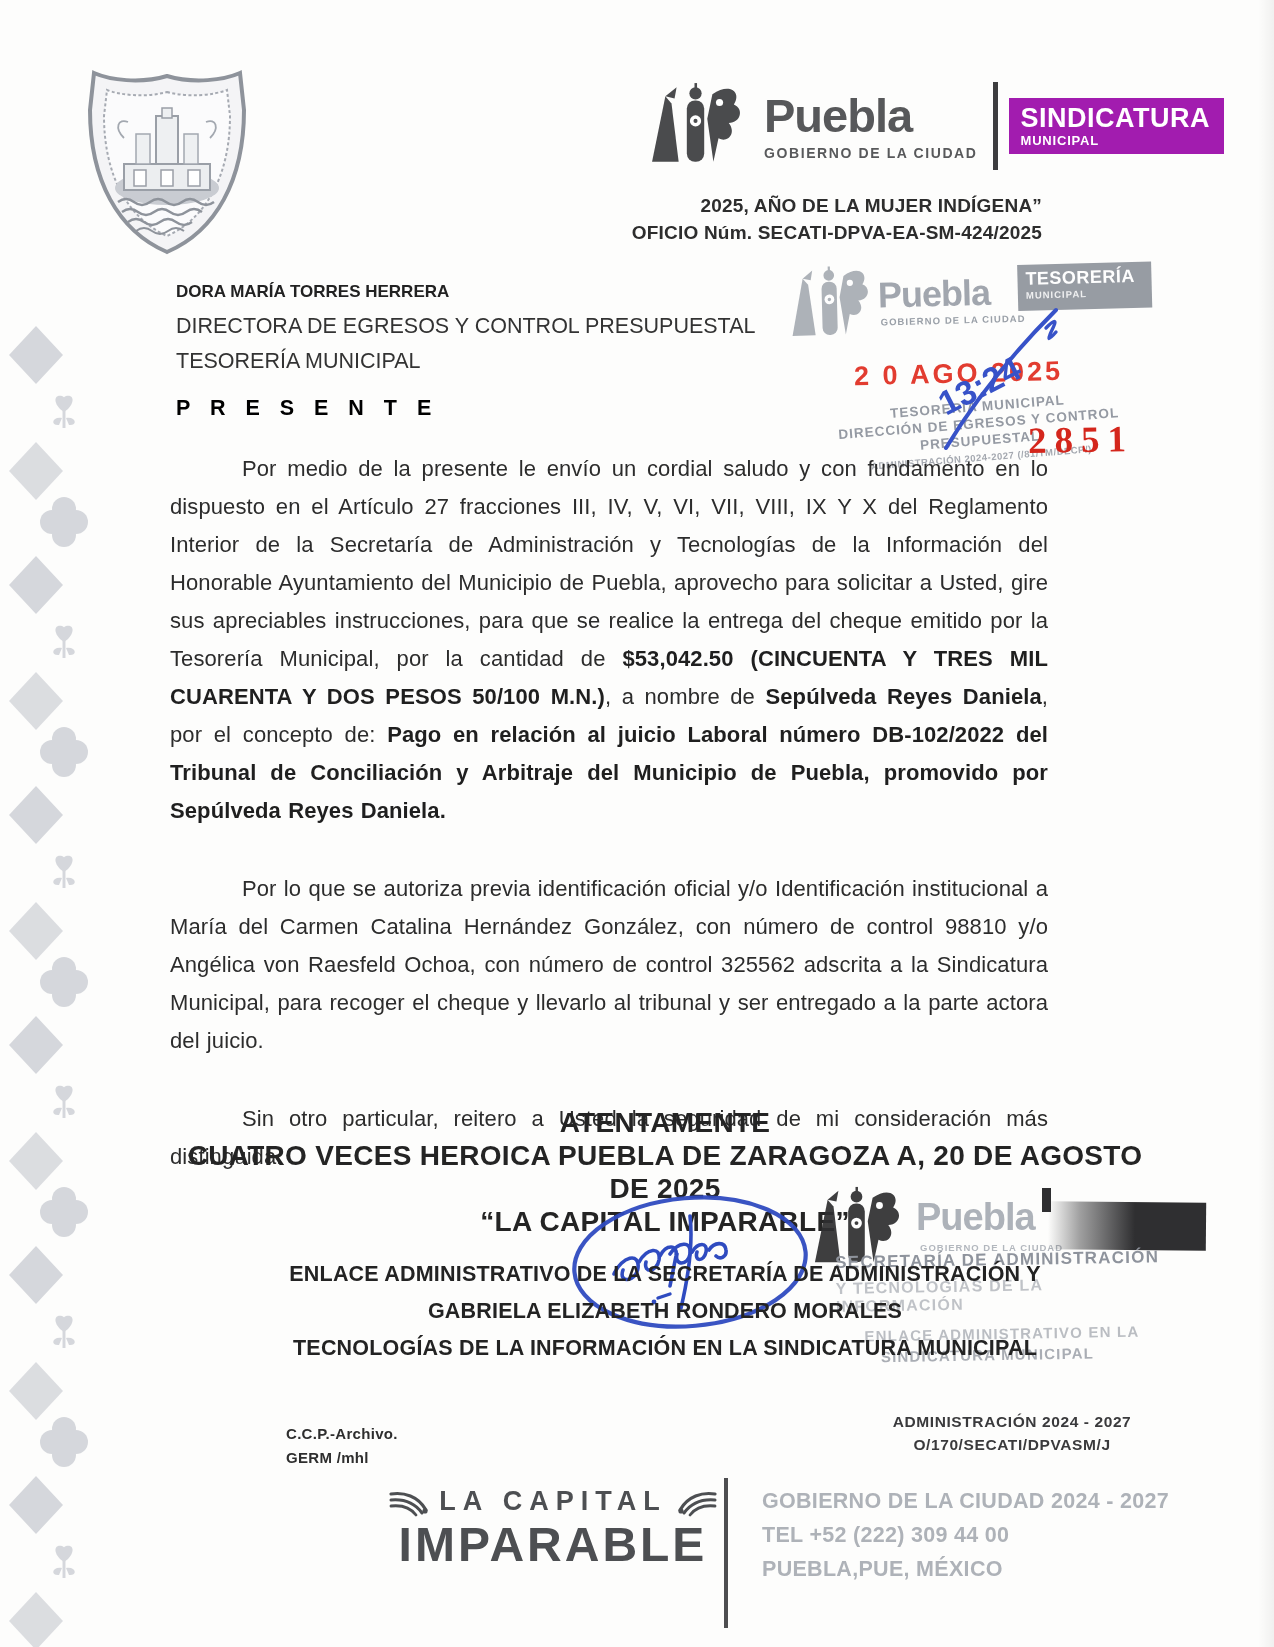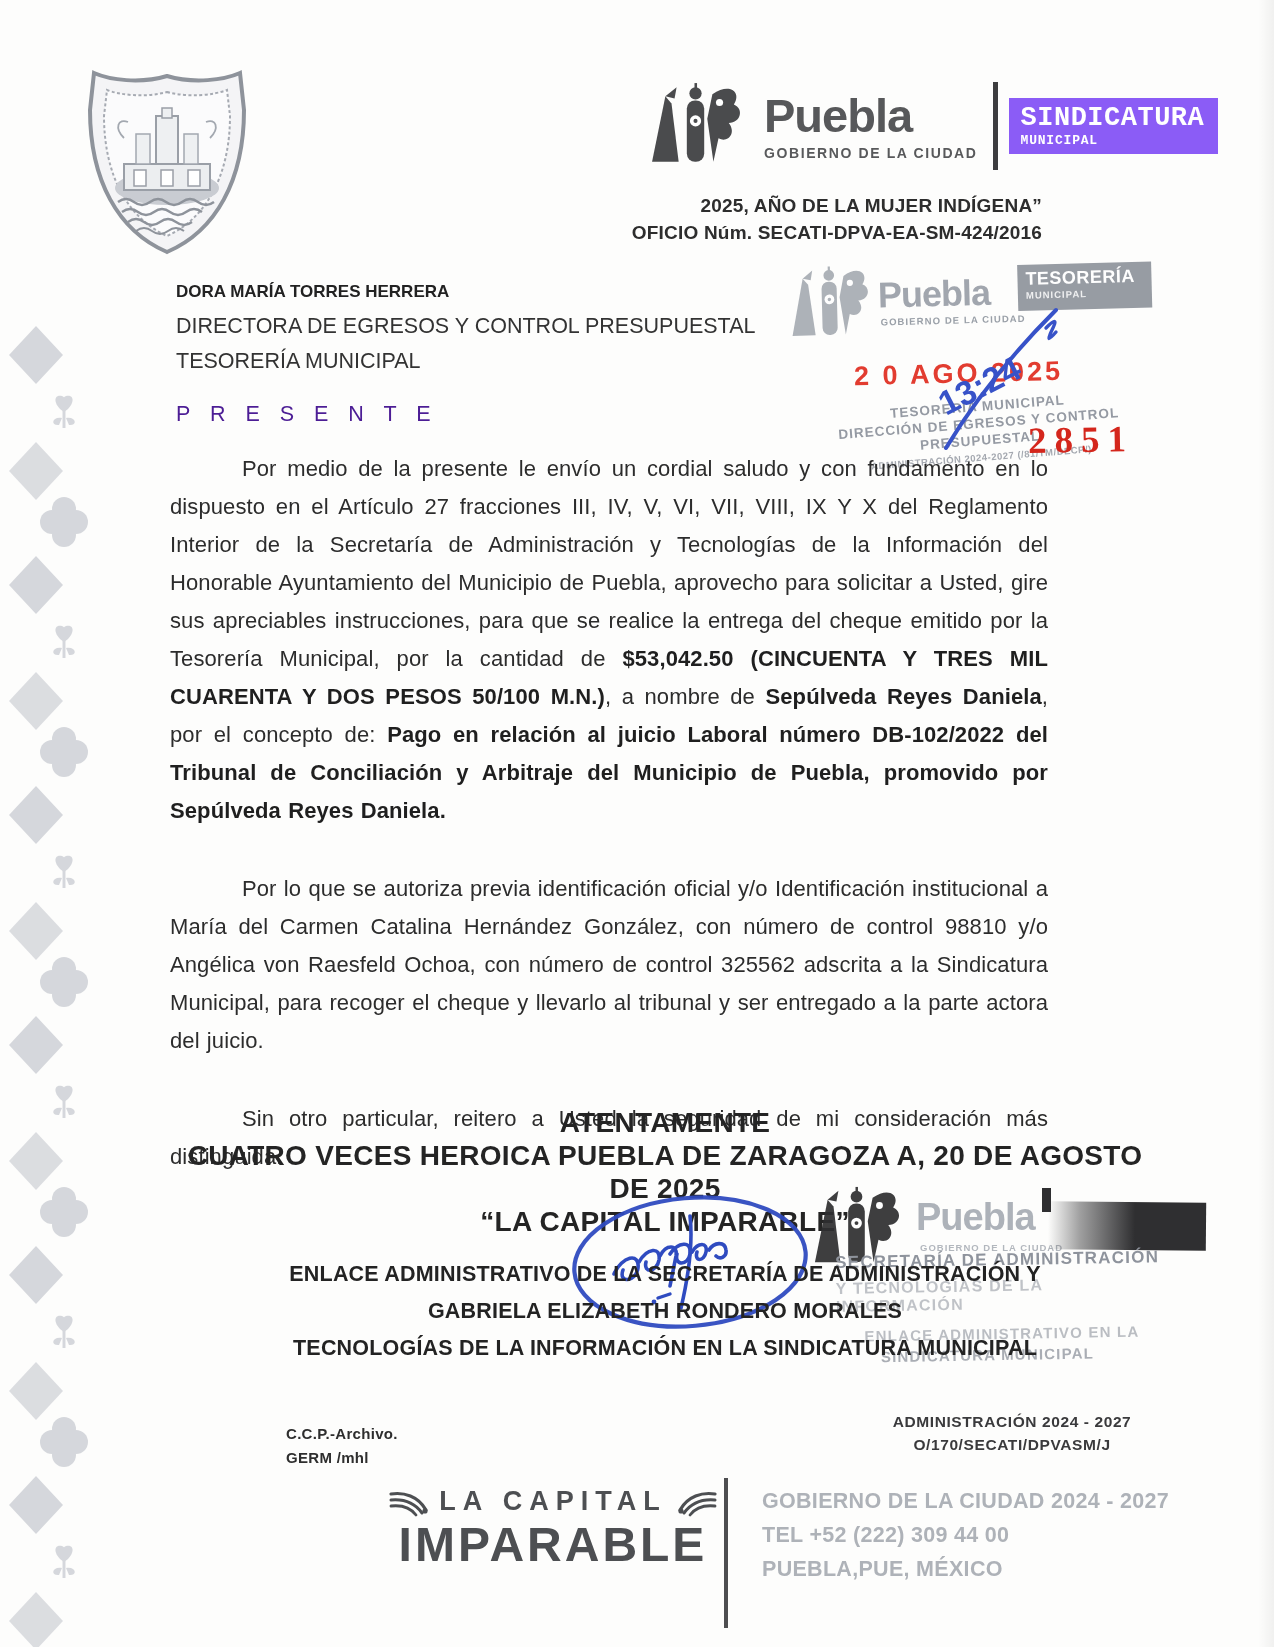--- a/index.html
+++ b/index.html
@@ -25,30 +25,30 @@
   
   .shield{left:84px;top:68px;}
 
   
   .brandrow{left:636px;top:80px;display:flex;align-items:center;}
   .cluster{color:#4a4b4d;}
   .wordmark{margin-left:10px;}
   .wordmark .brand{font-size:47px;font-weight:bold;color:#57585a;letter-spacing:-1px;line-height:1;}
   .wordmark .brand-sub{font-size:14px;font-weight:bold;color:#58595b;letter-spacing:1.6px;margin-top:6px;}
   .brand-divider{width:5px;height:88px;background:#3d3d3f;margin:0 11px 0 15px;}
-  .sind-box{background:#8b5cf6;color:#fff;padding:7px 14px 6px 12px;min-width:132px;font-family:Liberation Mono, monospace;}
+  .sind-box{background:#a21caf;color:#fff;padding:7px 14px 6px 12px;min-width:132px;}
   .sind-box .l1{font-size:27px;font-weight:bold;letter-spacing:.5px;line-height:1;}
   .sind-box .l2{font-size:13px;font-weight:bold;letter-spacing:.8px;margin-top:1px;}
 
   .legend{right:232px;top:192px;text-align:right;font-weight:bold;font-size:19px;color:#2d2d2d;line-height:27px;letter-spacing:.2px;}
 
   
   .addressee{left:176px;top:274px;line-height:35px;font-size:21.5px;color:#333;}
   .addressee .name{font-weight:bold;font-size:17px;color:#222;}
-  .addressee .salutation{font-weight:normal;color:#4c1d95;letter-spacing:7px;margin-top:18px;}
+  .addressee .salutation{font-weight:bold;color:#000000;letter-spacing:7px;margin-top:12px;}
 
   
   .stamp1{left:782px;top:256px;width:392px;height:240px;transform:rotate(-1.5deg);}
   .stamp1 .s1-brand{position:absolute;left:98px;top:16px;font-size:36px;font-weight:bold;color:#989da6;letter-spacing:-1px;opacity:.9;}
   .stamp1 .s1-sub{position:absolute;left:100px;top:58px;font-size:9.5px;font-weight:bold;color:#9aa0a8;letter-spacing:1.1px;}
   .stamp1 .s1-box{position:absolute;left:238px;top:10px;width:134px;height:46px;background:#8f949c;color:#fff;padding:4px 8px 0 8px;box-sizing:border-box;opacity:.92;}
   .stamp1 .s1-box .b1{font-size:18px;font-weight:bold;letter-spacing:.5px;}
   .stamp1 .s1-box .b2{font-size:9.5px;font-weight:bold;letter-spacing:1px;opacity:.85;}
   .stamp1 .s1-date{position:absolute;left:72px;top:102px;font-size:27px;font-weight:bold;color:#e23c30;letter-spacing:3px;}
   .stamp1 .s1-office{position:absolute;left:26px;top:142px;width:340px;text-align:center;transform:rotate(-3deg);color:#959aa3;font-size:13.5px;font-weight:bold;letter-spacing:1px;line-height:17px;}
@@ -178,21 +178,21 @@
     </div>
     <div class="brand-divider"></div>
     <div class="sind-box">
       <div class="l1">SINDICATURA</div>
       <div class="l2">MUNICIPAL</div>
     </div>
   </div>
 
   <div class="abs legend">
     <div>2025, AÑO DE LA MUJER INDÍGENA”</div>
-    <div>OFICIO Núm. SECATI-DPVA-EA-SM-424/2016</div>
+    <div>OFICIO Núm. SECATI-DPVA-EA-SM-424/2025</div>
   </div>
 
   <div class="abs addressee">
     <div class="name">DORA MARÍA TORRES HERRERA</div>
     <div>DIRECTORA DE EGRESOS Y CONTROL PRESUPUESTAL</div>
     <div>TESORERÍA MUNICIPAL</div>
     <div class="salutation">P R E S E N T E</div>
   </div>
 
   <div class="abs stamp1">

